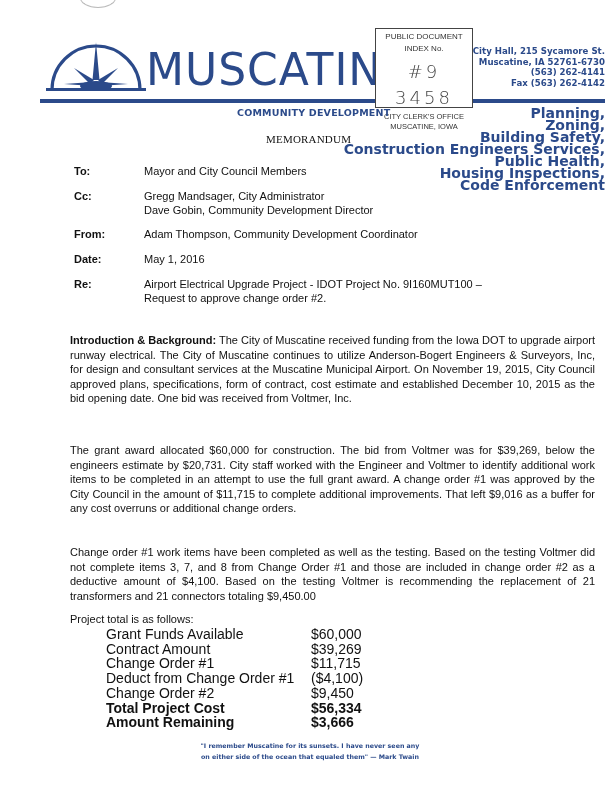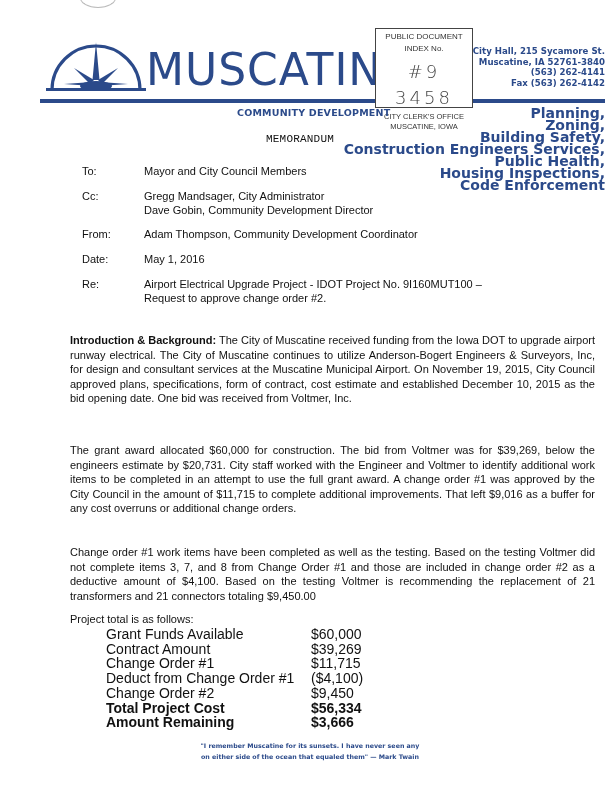--- a/index.html
+++ b/index.html
@@ -16,25 +16,25 @@
     .stamp { position: absolute; left: 375px; top: 28px; width: 98px; height: 80px; border: 1px solid #444; background: #fff; text-align: center; font-family: "Liberation Sans", sans-serif; color: #333; }
     .stamp .st-title { font-size: 8px; line-height: 9px; margin-top: 3px; }
     .stamp .st-num { font-size: 18px; line-height: 26px; letter-spacing: 3px; margin-top: 6px; color: #444; font-family: "DejaVu Sans", sans-serif; font-weight: 300; }
     .stamp .st-office { font-size: 7.5px; line-height: 8px; margin-top: 2px; }
 
     .address { position: absolute; right: 10px; top: 46px; text-align: right; font-family: "DejaVu Sans", sans-serif; font-size: 8.6px; line-height: 10.5px; color: #2b4a8a; font-weight: bold; }
 
     .dept-title { position: absolute; left: 237px; top: 107px; font-family: "DejaVu Sans", sans-serif; font-size: 9.5px; font-weight: bold; color: #2b4a8a; letter-spacing: 0.2px; }
     .services { position: absolute; right: 10px; top: 107px; text-align: right; font-family: "DejaVu Sans", sans-serif; font-size: 14px; line-height: 12px; color: #2b4a8a; font-weight: bold; }
 
-    .memo-title { position: absolute; left: 266px; top: 133px; font-size: 11px; font-family: Liberation Mono, monospace; letter-spacing: 0.2px; }
+    .memo-title { position: absolute; left: 266px; top: 133px; font-size: 11px; font-family: Liberation Serif, serif; letter-spacing: 0.2px; }
 
     
     .mh { position: absolute; left: 70px; font-size: 11px; line-height: 14px; }
-    .mh-label { position: absolute; left: 12px; width: 60px; font-weight: normal; }
+    .mh-label { position: absolute; left: 4px; width: 60px; font-weight: bold; }
     .mh-value { position: absolute; left: 74px; width: 420px; white-space: nowrap; }
 
     
     .para { position: absolute; left: 70px; width: 525px; font-size: 11px; line-height: 14.6px; text-align: justify; text-align-last: left; }
     .para b { font-weight: bold; }
 
     
     .pt-intro { position: absolute; left: 70px; top: 613px; font-size: 11px; }
     .pt-table { position: absolute; left: 106px; top: 627px; border-collapse: collapse; font-size: 14px; }
     .pt-table td { padding: 0; line-height: 14.7px; vertical-align: top; }
@@ -56,21 +56,21 @@
   <polygon points="18,44 46,42 46,46" fill="#2b4a8a"></polygon>
   <polygon points="82,44 54,42 54,46" fill="#2b4a8a"></polygon>
   <ellipse cx="50" cy="46" rx="16" ry="5" fill="#2b4a8a"></ellipse>
   <rect x="0" y="48" width="100" height="3" fill="#2b4a8a"></rect>
 </svg>
 <div class="wordmark">MUSCATINE</div>
 <div class="header-rule"></div>
 
 <div class="address">
   <div>City Hall, 215 Sycamore St.</div>
-  <div>Muscatine, IA 52761-3840</div>
+  <div>Muscatine, IA 52761-6730</div>
   <div>(563) 262-4141</div>
   <div>Fax (563) 262-4142</div>
 </div>
 
 <div class="stamp">
   <div class="st-title">PUBLIC DOCUMENT</div>
   <div class="st-title">INDEX No.</div>
   <div class="st-num">#9 3458</div>
   <div class="st-office">CITY CLERK'S OFFICE</div>
   <div class="st-office">MUSCATINE, IOWA</div>

